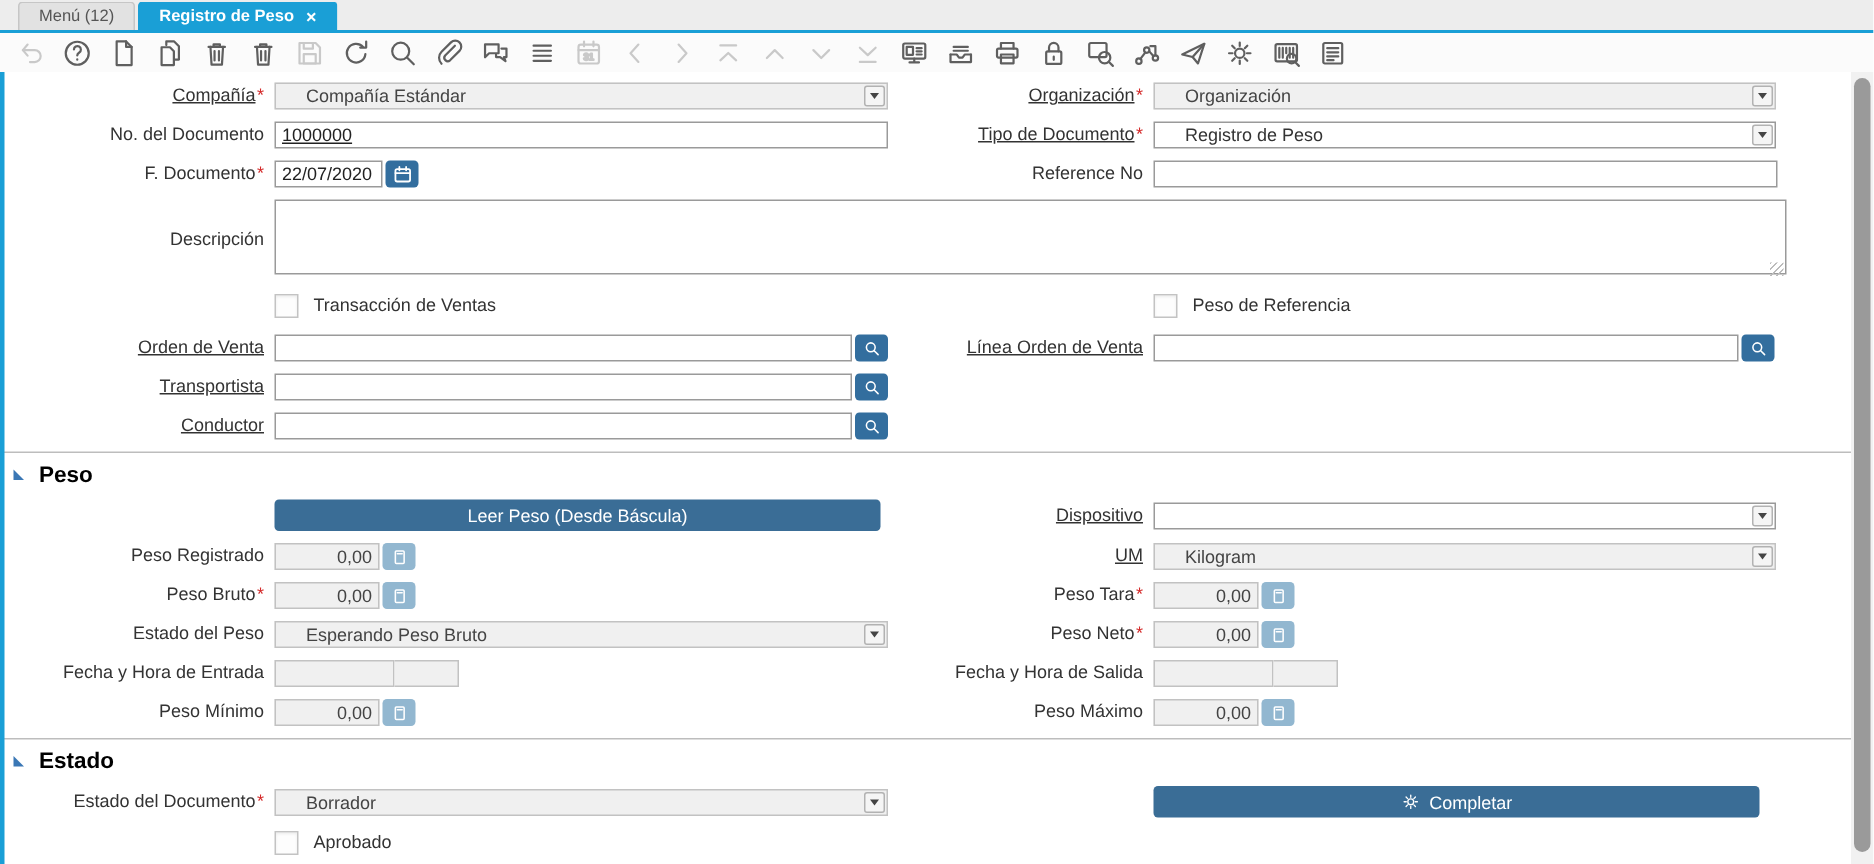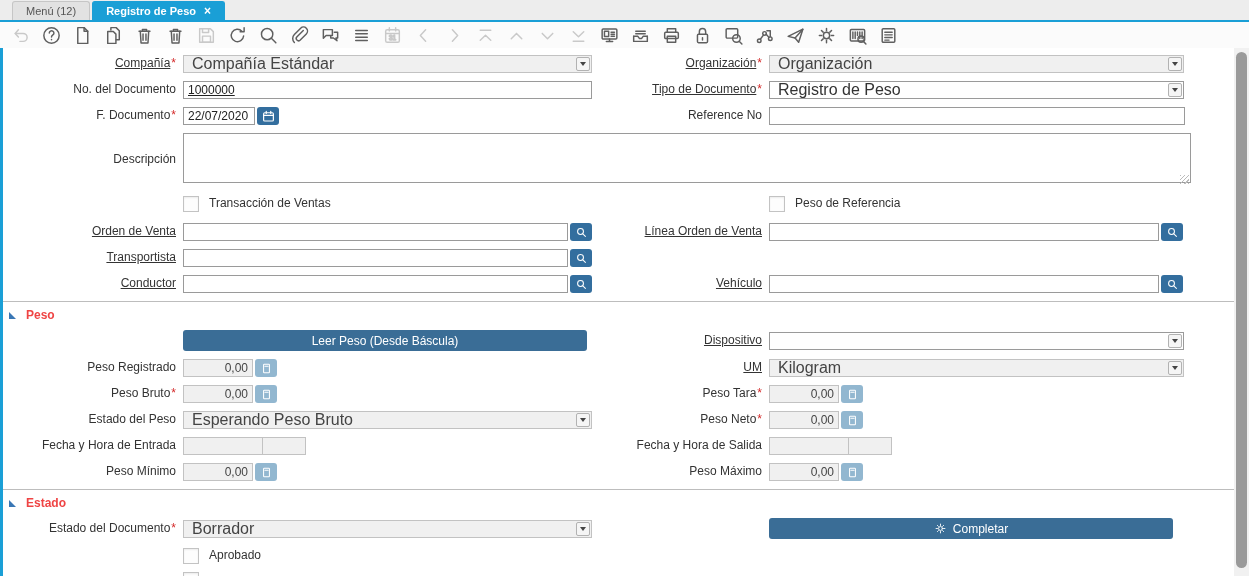--- a/index.html
+++ b/index.html
@@ -31,21 +31,21 @@
   .lbl{width:170px;flex:none;text-align:right;padding-right:7px;font-size:12px;color:#333;line-height:17px;white-space:nowrap}
   .lbl.u .lt{text-decoration:underline}
   .star{color:#d42a2a;margin-left:1px}
 
   .txt{height:18px;border:1px solid #9a9a9a;background:#fff;font-family:"Liberation Sans",sans-serif;
        font-size:12px;color:#222;padding:0 4px;box-sizing:border-box;outline:none}
   .gray{background:#f0f0f0 !important;border-color:#c2c2c2 !important;color:#444}
   .num{width:70px;text-align:right}
 
   .sel{position:relative;height:18px;border:1px solid #9a9a9a;background:#fff;box-sizing:border-box;
-       font-size:16px;line-height:16px;padding:0 20px 0 8px;white-space:nowrap;overflow:hidden;cursor:default}
+       font-size:12px;line-height:16px;padding:0 20px 0 20px;white-space:nowrap;overflow:hidden;cursor:default}
   .arrow-btn{position:absolute;right:1px;top:1px;bottom:1px;width:14px;background:#f5f5f5;border:1px solid #b2b2b2;
        border-radius:2px;display:flex;align-items:center;justify-content:center;box-sizing:border-box}
   .arrow-btn i{width:0;height:0;border-left:3px solid transparent;border-right:3px solid transparent;border-top:4px solid #444}
 
   .ibtn{width:22px;height:18px;margin-left:2px;border:none;border-radius:3px;display:flex;align-items:center;
         justify-content:center;padding:0;cursor:pointer;flex:none}
   .ibtn.blue{background:#336e9e}
   .ibtn.ltblue{background:#92b7d0}
   .ibtn svg *{stroke:#fff;fill:none;stroke-width:1.6;stroke-linecap:round;stroke-linejoin:round}
 
@@ -58,21 +58,21 @@
   .cb-lbl{margin-left:10px;line-height:15px}
 
   textarea.desc{width:1008px;height:50px;border:1px solid #9a9a9a;resize:none;box-sizing:border-box;
        font-family:"Liberation Sans",sans-serif;font-size:12px;padding:2px 4px;outline:none}
   .resize-grip{position:absolute;right:2px;bottom:2px;width:9px;height:9px;
        background:repeating-linear-gradient(135deg,#bbb 0 1px,transparent 1px 3px)}
 
   .sep{border:none;border-top:1px solid #bdbdbd;margin:8px 0 6px 0}
   .sect{display:flex;align-items:center;margin:0 0 8px 9px}
   .tri{width:0;height:0;border-bottom:7px solid #3a77b5;border-right:7px solid transparent;margin-right:10px}
-  .sect-title{font-weight:bold;font-size:12px;color:#ef4444}
+  .sect-title{font-weight:bold;font-size:15px;color:#000000}
 
   .vscroll{position:absolute;right:0;top:48px;bottom:0;width:15px;background:#f1f1f1}
   .vthumb{position:absolute;left:2px;right:2px;top:4px;bottom:8px;background:#9a9a9a;border-radius:6px}
 </style>
 </head>
 <body>
 
 <div class="tabbar">
   <div class="tab">
     <span>Menú (12)</span>
@@ -388,30 +388,20 @@
     <div class="half">
       <div class="lbl u"><span class="lt">Conductor</span></div>
       <input class="txt" style="width: 390px;" value="">
       <button class="ibtn blue">
         <svg viewBox="0 0 20 20" width="13" height="13">
             <circle cx="8.5" cy="8.5" r="4.5"></circle>
             <path d="M12 12 L16 16"></path>
           </svg>
       </button>
     </div>
-    <div class="half-r">
-      <div class="lbl u"><span class="lt">Vehículo</span></div>
-      <input class="txt" style="width: 390px;" value="">
-      <button class="ibtn blue">
-        <svg viewBox="0 0 20 20" width="13" height="13">
-            <circle cx="8.5" cy="8.5" r="4.5"></circle>
-            <path d="M12 12 L16 16"></path>
-          </svg>
-      </button>
-    </div>
   </div>
 
   <hr class="sep">
   <div class="sect">
     <span class="tri"></span>
     <span class="sect-title">Peso</span>
   </div>
 
   <div class="frow">
     <div class="half" style="align-items:center">

